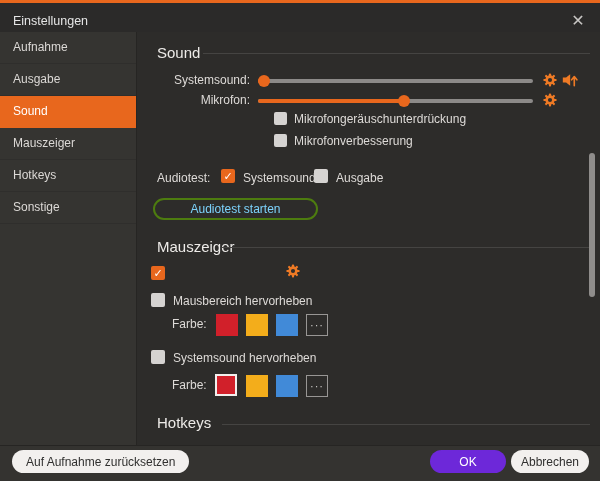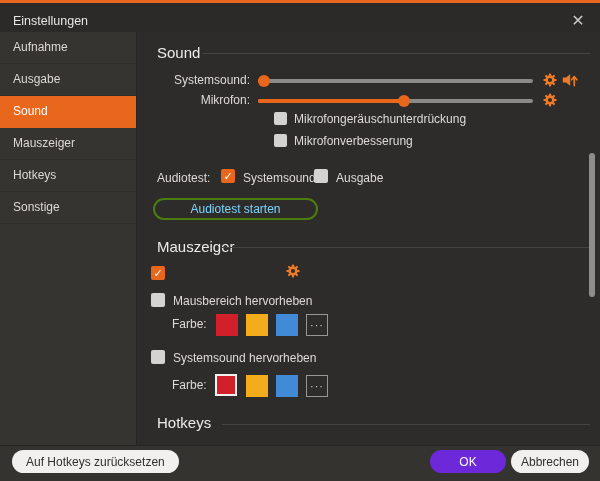--- a/index.html
+++ b/index.html
@@ -202,18 +202,18 @@
   <div class="abs swatch" style="left: 246px; top: 375px; background: rgb(243, 173, 27);"></div>
   <div class="abs swatch" style="left: 276px; top: 375px; background: rgb(65, 138, 216);"></div>
   <div class="abs dots-box" style="left:306px;top:375px;">···</div>
 
   <div class="abs section-h" style="left:157px;top:414px;">Hotkeys</div>
   <div class="abs h-line" style="left:222px;top:424px;width:368px;"></div>
 
   <div class="abs scroll-thumb"></div>
 
   <div class="abs footer">
-    <div class="abs pill" style="left:12px;top:4px;">Auf Hotkeys zurücksetzen</div>
+    <div class="abs pill" style="left:12px;top:4px;">Auf Aufnahme zurücksetzen</div>
     <div class="abs pill orange" style="left:430px;top:4px;width:76px;padding:0;">OK</div>
     <div class="abs pill" style="left:511px;top:4px;width:78px;padding:0;">Abbrechen</div>
   </div>
 
 </div>
 
 </body></html>

